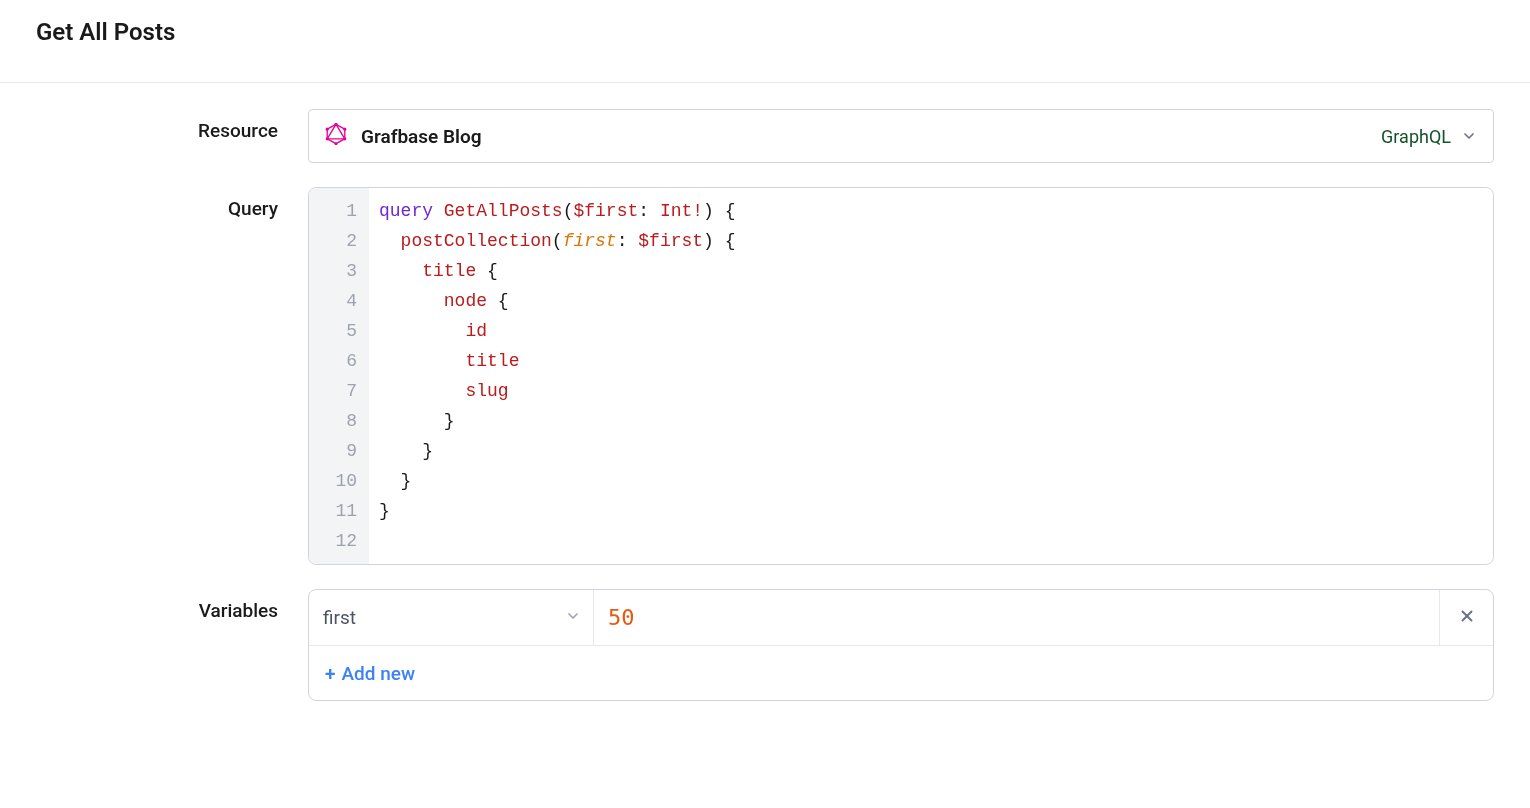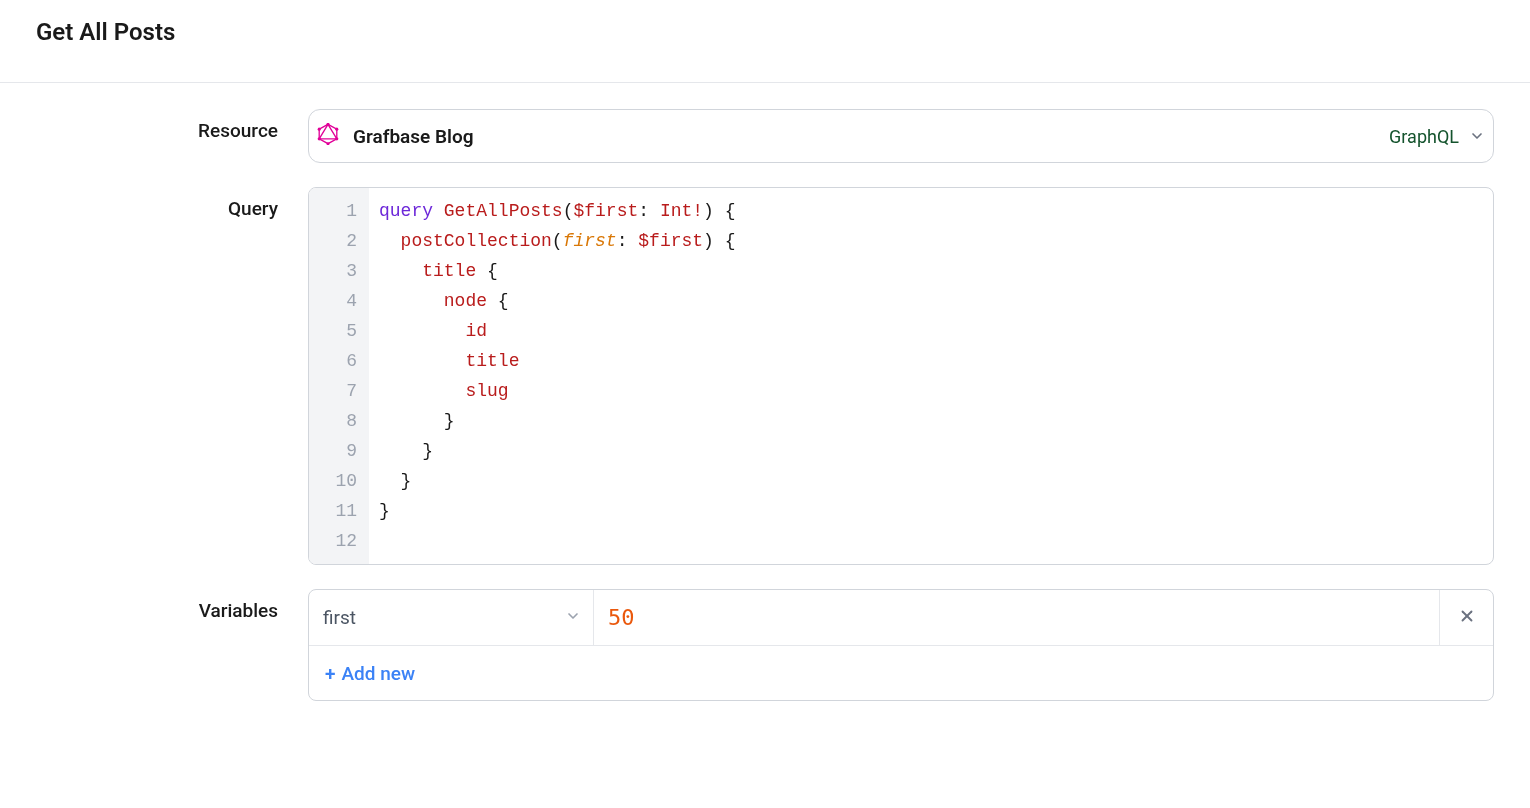--- a/index.html
+++ b/index.html
@@ -56,25 +56,25 @@
     color: #1a1a1a;
     flex-shrink: 0;
   }
   .form-control {
     flex: 1;
     min-width: 0;
   }
 
   .resource-box {
     border: 1px solid #d1d5db;
-    border-radius: 12px;
+    border-radius: 4px;
     background: #fff;
     display: flex;
     align-items: center;
-    padding: 10px 8px;
+    padding: 10px 16px;
     height: 54px;
     cursor: pointer;
   }
   .resource-box .gql-icon { margin-right: 14px; flex-shrink:0; }
   .resource-name { font-size: 19px; font-weight: 600; flex:1; }
   .resource-type { font-size: 18px; color:#14532d; margin-right:10px; }
   .chevron svg { display:block; }
 
   .code-box {
     border: 1px solid #d1d5db;

